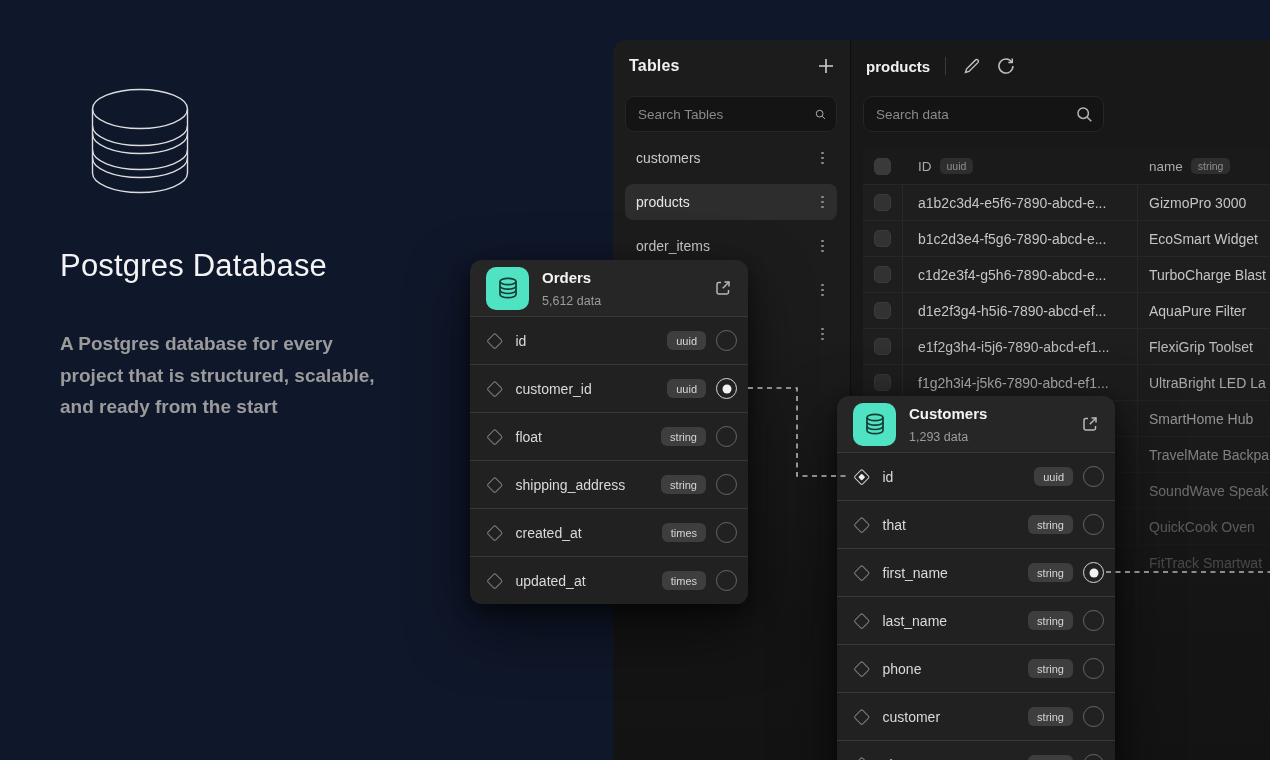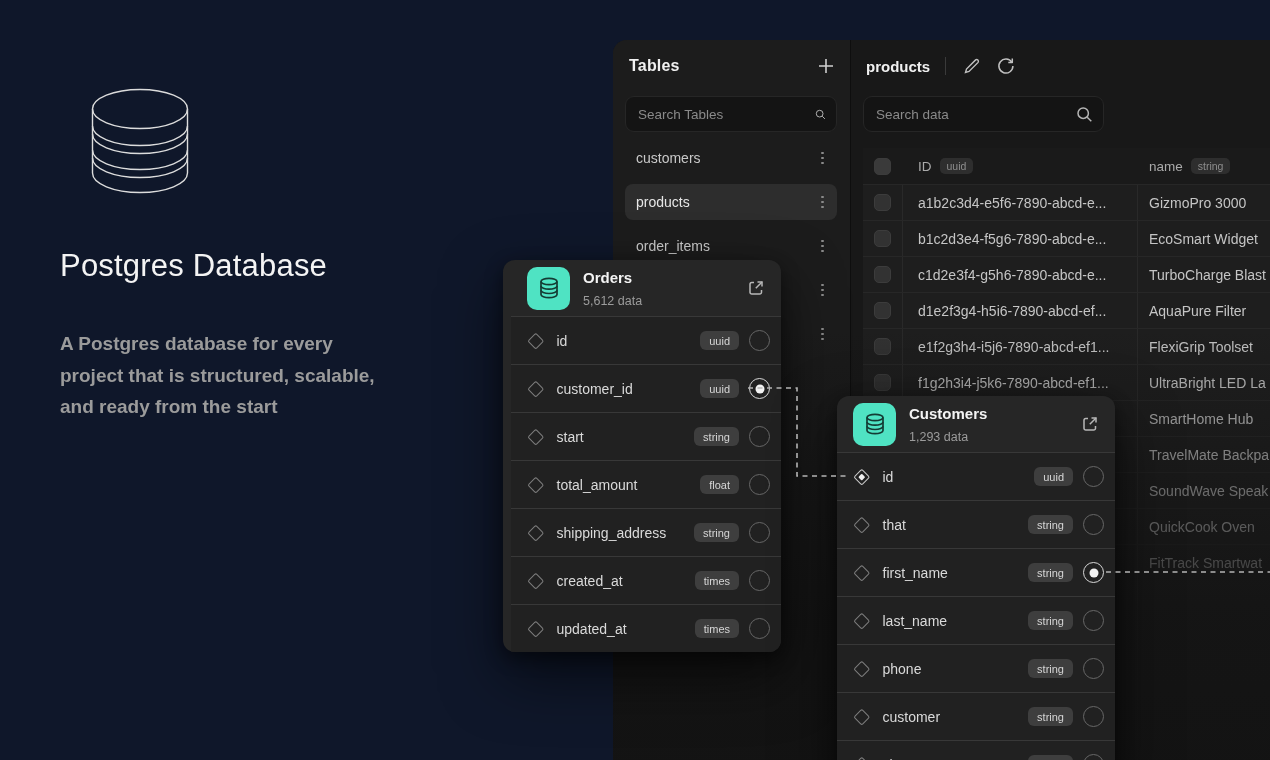--- a/index.html
+++ b/index.html
@@ -84,21 +84,21 @@
     position:absolute; inset:0; pointer-events:none; z-index:5;
     background:linear-gradient(180deg, rgba(19,19,19,0) 40%, rgba(19,19,19,.45) 60%, rgba(19,19,19,.85) 80%, rgba(19,19,19,.97) 100%);
   }
 
   
   .schema-card {
     position:absolute; width:278px; background:#262626; border-radius:12px;
     box-shadow:0 24px 60px rgba(0,0,0,.55), 0 6px 18px rgba(0,0,0,.45);
     overflow:hidden; z-index:20;
   }
-  #orders-card { left:503px; top:260px;padding-left:8px; }
+  #orders-card { left:470px; top:260px; }
   #customers-card { left:837px; top:396px; }
   .card-header { height:56px; display:flex; align-items:center; padding:0 14px 0 16px; }
   .card-dbicon {
     width:43px; height:43px; border-radius:10px; background:#4fe3c3; flex:none;
     display:flex; align-items:center; justify-content:center;
   }
   .card-htext { margin-left:13px; }
   .card-title { font-size:15px; font-weight:700; color:#f4f4f4; }
   .card-sub { font-size:12.5px; color:#9c9c9c; margin-top:8px; }
   .external-btn { margin-left:auto; }
@@ -430,31 +430,25 @@
 
   <div class="field-row active">
     <span class="diamond"></span>
     <span class="field-name">customer_id</span>
     <span class="type-badge">uuid</span>
     <span class="radio"></span>
   </div>
 
   <div class="field-row">
     <span class="diamond"></span>
-    <span class="field-name">start</span>
-    <span class="type-badge">string</span>
-    <span class="radio"></span>
-  </div>
-
-  <div class="field-row">
-    <span class="diamond"></span>
-    <span class="field-name">total_amount</span>
-    <span class="type-badge">float</span>
-    <span class="radio"></span>
-  </div>
+    <span class="field-name">float</span>
+    <span class="type-badge">string</span>
+    <span class="radio"></span>
+  </div>
+
 
   <div class="field-row">
     <span class="diamond"></span>
     <span class="field-name">shipping_address</span>
     <span class="type-badge">string</span>
     <span class="radio"></span>
   </div>
 
   <div class="field-row">
     <span class="diamond"></span>

